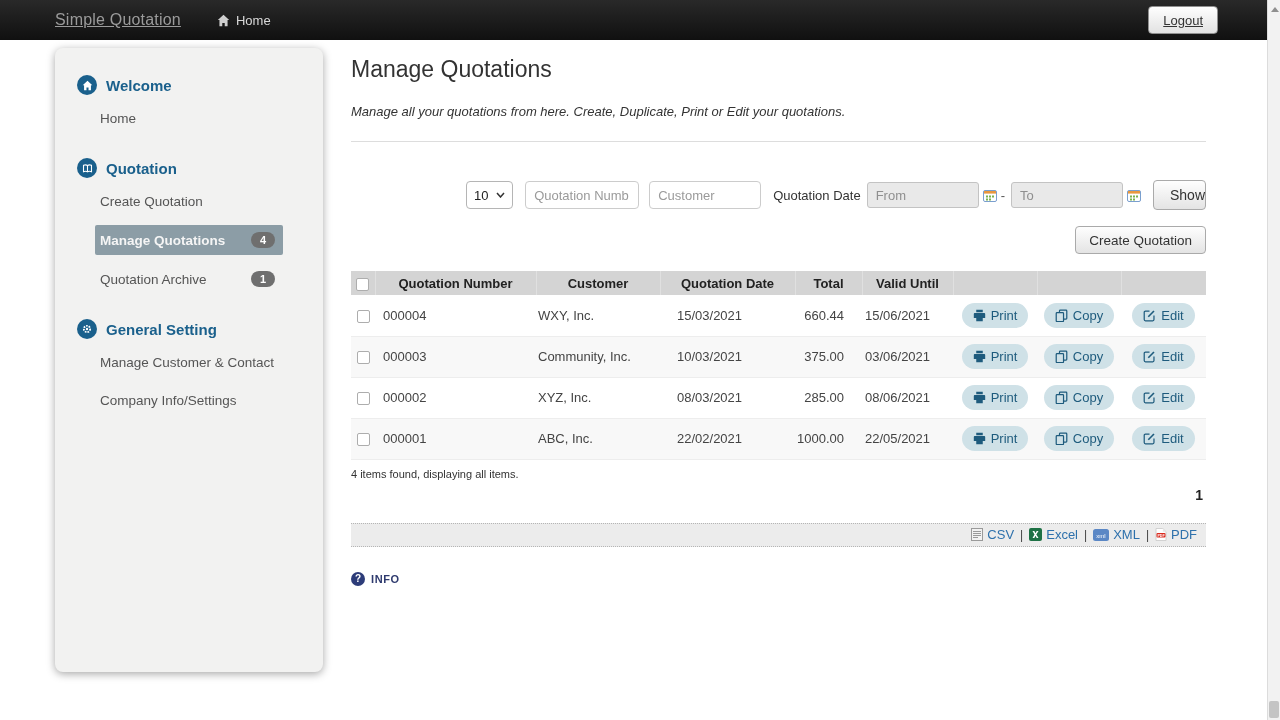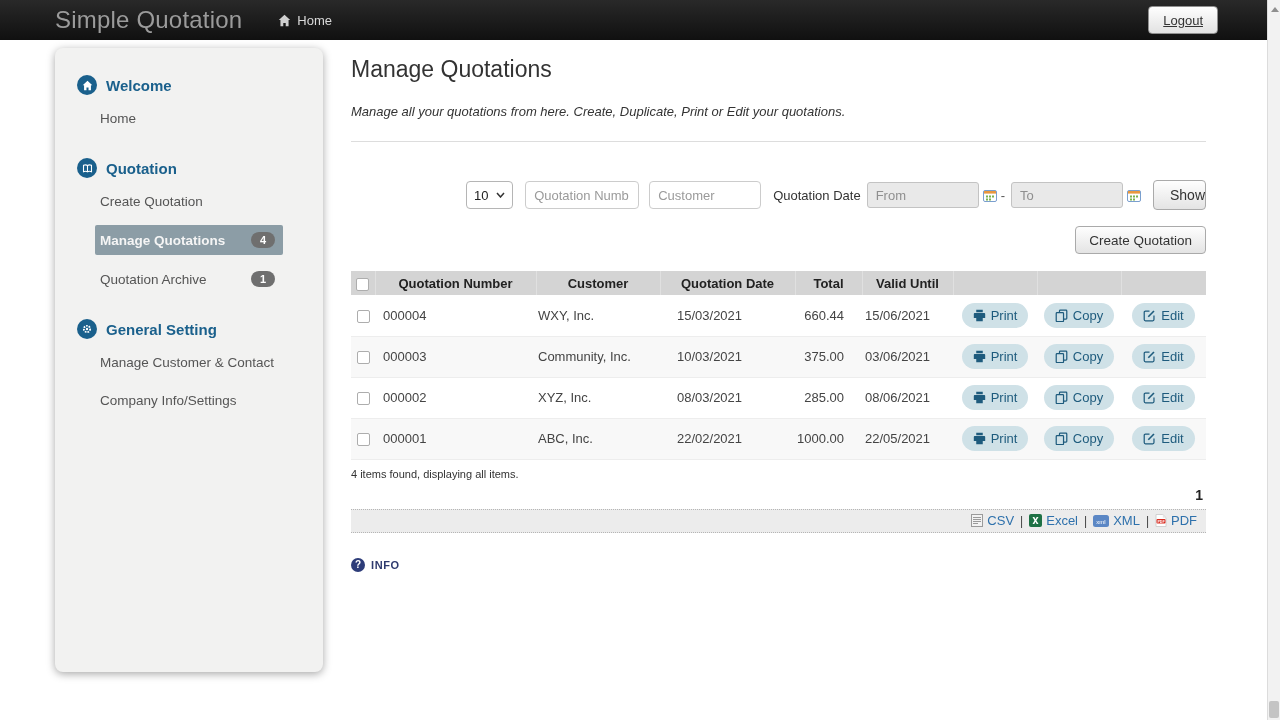--- a/index.html
+++ b/index.html
@@ -7,21 +7,21 @@
   body {
     font-family: "Liberation Sans", sans-serif;
     background:#fff; position:relative; overflow:hidden; color:#333;
   }
   
   .navbar {
     position:absolute; left:0; top:0; width:1280px; height:40px;
     background:linear-gradient(#292929,#101010);
     display:flex; align-items:center; padding:0 62px 0 55px; z-index:5;
   }
-  .brand { font-size:24px; color:#9b9b9b; letter-spacing:.2px; }
+  .brand { font-size:16px; color:#9b9b9b; letter-spacing:.2px;text-decoration:underline; }
   .nav-home { margin-left:36px; display:flex; align-items:center; gap:6px;
     color:#d9d9d9; font-size:13px; text-decoration:none; cursor:pointer; }
   .nav-home svg { fill:#cfcfcf; }
   .logout-btn { margin-left:auto; height:28px; padding:2px 14px; font-size:13px; color:#333;
     background:linear-gradient(#fefefe,#e2e2e2); border:1px solid #8f8f8f; border-radius:4px;
     cursor:pointer; font-family:inherit;text-decoration:underline; }
   
   .scrollbar { position:absolute; right:0; top:0; width:13px; height:720px;
     background:#f2f2f2; border-left:1px solid #dcdcdc; z-index:40; }
   .sb-up { position:absolute; top:7px; left:3px; width:0; height:0;
@@ -85,21 +85,21 @@
   td.c-act { text-align:center; }
   .cb { display:inline-block; width:13px; height:13px; background:#fff; border:1px solid #adadad;
     border-radius:2px; vertical-align:middle; cursor:pointer; }
   .abtn { display:inline-flex; align-items:center; gap:5px; padding:5px 11px; border-radius:13px;
     background:var(--action_button_bg,#cfe1e7); color:var(--action_button_text,#1e5b7d);
     font-size:13px; border:none; cursor:pointer; font-family:inherit; }
   .abtn svg { flex:0 0 auto; }
   
   .items-found { margin-top:8px; font-size:11px; color:#333; }
   .page-num { margin-top:7px; text-align:right; font-size:14px; font-weight:bold; color:#222; padding-right:3px; }
-  .export-bar { margin-top:6px; height:24px; background:#ececec; border-top:1px dotted #b5b5b5;
+  .export-bar { margin-top:20px; height:24px; background:#ececec; border-top:1px dotted #b5b5b5;
     border-bottom:1px dotted #b5b5b5; display:flex; align-items:center; justify-content:flex-end;
     padding:0 9px; font-size:13px; }
   .exp-link { color:var(--link_blue,#2e71ac); text-decoration:none; display:inline-flex;
     align-items:center; gap:4px; cursor:pointer; }
   .exp-sep { color:#444; margin:0 6px; font-size:12px; }
   .info-row { margin-top:25px; display:flex; align-items:center; gap:6px; }
   .qicon { width:14px; height:14px; border-radius:50%; background:var(--info_icon_bg,#2d3c79);
     color:#fff; font-size:10px; font-weight:bold; display:inline-flex; align-items:center;
     justify-content:center; line-height:1; }
   .info-label { font-size:11px; font-weight:bold; color:var(--info_text,#2e3a6e); letter-spacing:.6px; }

